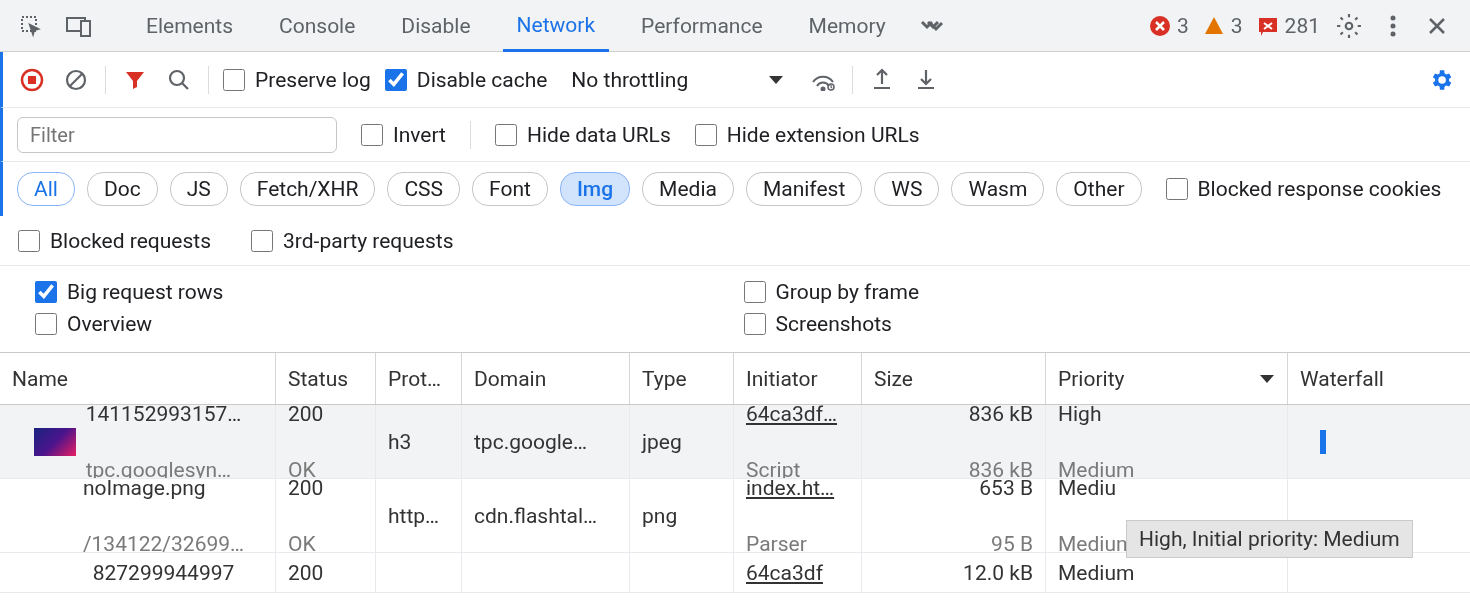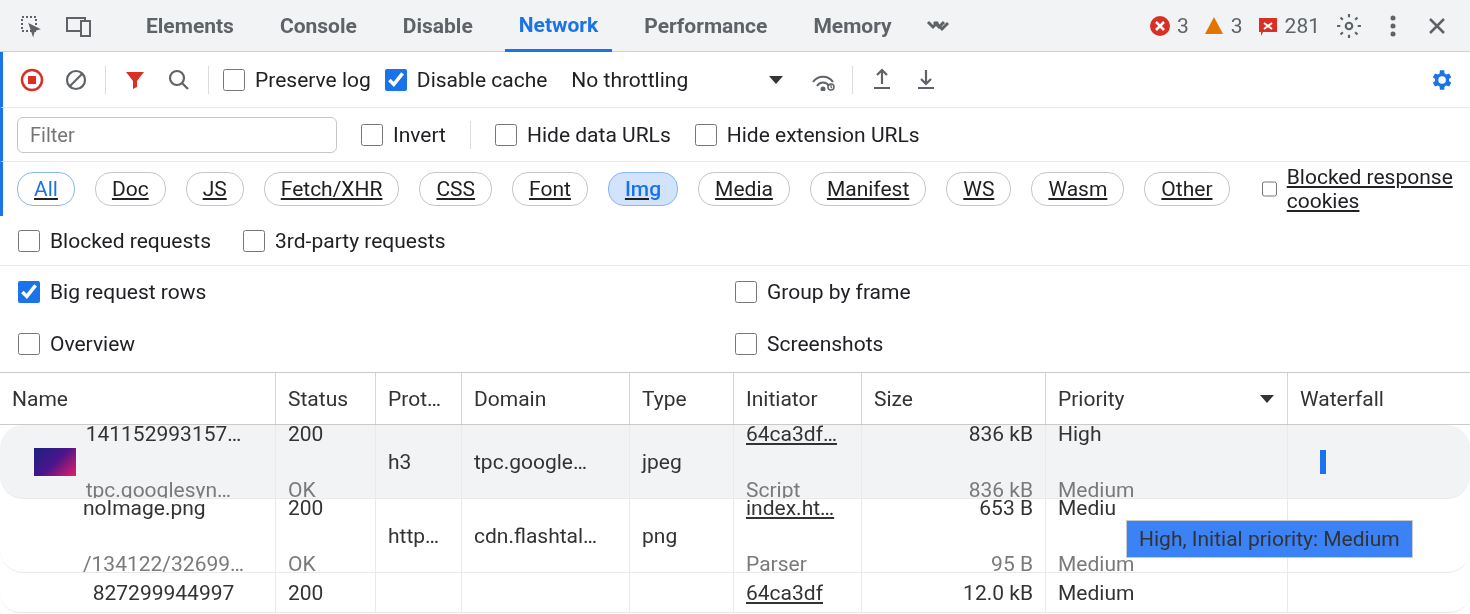--- a/index.html
+++ b/index.html
@@ -2,49 +2,49 @@
 <html><head>
 <meta charset="utf-8">
 <style>
 * { box-sizing: border-box; margin: 0; padding: 0; font-family: -apple-system, BlinkMacSystemFont, "Segoe UI", Roboto, sans-serif; }
 body { width: 1470px; height: 614px; overflow: hidden; background: #fff; color: #202124; font-size: 21px; }
 
 .topbar { background: #f1f3f4; display: flex; align-items: center; height: 52px; border-bottom: 1px solid #d0d0d0; }
 .topbar-left { display: flex; align-items: center; gap: 18px; padding: 0 16px; }
 .icon-btn { width: 30px; height: 30px; display: inline-flex; align-items: center; justify-content: center; color: #5f6368; cursor: pointer; }
 .tabs { display: flex; align-items: center; height: 100%; flex: 1; gap: 18px; padding-left: 22px; }
-.tab { height: 100%; display: flex; align-items: center; padding: 0 14px; color: #5f6368; cursor: pointer; white-space: nowrap; font-weight: bold; }
+.tab { height: 100%; display: flex; align-items: center; padding: 0 14px; color: #5f6368; cursor: pointer; white-space: nowrap; }
 .tab.active { color: #1a73e8; border-bottom: 3px solid #1a73e8; margin-bottom: -1px; }
 .topbar-right { display: flex; align-items: center; gap: 14px; padding: 0 18px; }
 .badge { display: inline-flex; align-items: center; gap: 6px; }
 .badge-count { color: #5f6368; }
 
 .toolbar { display: flex; align-items: center; height: 56px; padding: 0 14px; gap: 14px; border-bottom: 1px solid #e8eaed; border-left: 3px solid #1a73e8; }
 .sep { width: 1px; height: 28px; background: #dadce0; }
 .chk { display: inline-flex; align-items: center; gap: 10px; cursor: pointer; }
 .chk input { width: 22px; height: 22px; cursor: pointer; }
 .select-throttle { display: flex; align-items: center; gap: 80px; padding: 0 10px; cursor: pointer; color: #202124; }
 
 .filterbar { display: flex; align-items: center; height: 54px; padding: 0 14px; gap: 24px; border-bottom: 1px solid #e8eaed; border-left: 3px solid #1a73e8; }
 .filter-input { width: 320px; height: 36px; border: 1px solid #c4c7c5; border-radius: 6px; padding: 0 12px; font-size: 20px; color: #5f6368; background: #fff; }
 
-.pillbar { display: flex; align-items: center; height: 54px; padding: 0 14px; gap: 20px; border-left: 3px solid #1a73e8; text-decoration: underline; }
+.pillbar { display: flex; align-items: center; height: 54px; padding: 0 14px; gap: 12px; border-left: 3px solid #1a73e8; }
 .pill { border: 1px solid #c4c7c5; border-radius: 16px; padding: 4px 16px; cursor: pointer; color: #202124; background: #fff; }
 .pill.active { background: #d2e3fc; border-color: #8ab4f8; color: #1a73e8; font-weight: 500; }
 .pill.outlined-blue { border-color: #8ab4f8; color: #1a73e8; }
 
-.row3 { display: flex; align-items: center; height: 50px; padding: 0 18px; gap: 32px; border-bottom: 1px solid #e8eaed; }
-
-.optgrid { display: grid; grid-template-columns: 1fr 1fr; row-gap: 28px; padding: 14px 18px 16px 18px; border-bottom: 1px solid #cacaca; }
+.row3 { display: flex; align-items: center; height: 50px; padding: 0 18px; gap: 40px; border-bottom: 1px solid #e8eaed; }
+
+.optgrid { display: grid; grid-template-columns: 1fr 1fr; row-gap: 8px; padding: 14px 18px 16px 35px; border-bottom: 1px solid #cacaca; }
 
 .table { width: 100%; }
 .thead { display: flex; border-bottom: 1px solid #cacaca; height: 52px; }
 .th { display: flex; align-items: center; padding: 0 12px; border-right: 1px solid #d6d6d6; color: #333; cursor: pointer; }
 .th:last-child { border-right: none; }
-.trow { display: flex; height: 74px; border-bottom: 1px solid #e8eaed; border-radius: 23px; }
+.trow { display: flex; height: 74px; border-bottom: 1px solid #e8eaed; }
 .trow.sel { background: #f1f3f4; }
 .td { display: flex; flex-direction: column; justify-content: center; padding: 4px 12px; border-right: 1px solid #e8eaed; color: #333; overflow: hidden; white-space: nowrap; }
 .td:last-child { border-right: none; }
 .sub { color: #7a7a7a; margin-top: 32px; }
 .num { align-items: flex-end; }
 .link { text-decoration: underline; }
 .th-sort { display: flex; align-items: center; justify-content: space-between; width: 100%; }
 
 .c-name { width: 276px; }
 .c-status { width: 100px; }
@@ -55,21 +55,21 @@
 .c-size { width: 184px; }
 .c-prio { width: 242px; }
 .c-water { flex: 1; }
 
 .thumb { width: 42px; height: 28px; background: linear-gradient(135deg,#1a237e,#4a148c,#e91e63); margin-right: 10px; flex-shrink: 0; }
 .namecell { flex-direction: row; align-items: center; }
 .namecell .col { display: flex; flex-direction: column; overflow: hidden; }
 
 .wbar { width: 6px; height: 24px; background: #1a73e8; margin-left: 20px; }
 
-.tooltip { position: absolute; left: 1126px; top: 520px; background: #3b82f6; border: 1px solid #cacaca; padding: 6px 12px; font-size: 21px; color: #333; }
+.tooltip { position: absolute; left: 1126px; top: 520px; background: #e5e5e5; border: 1px solid #cacaca; padding: 6px 12px; font-size: 21px; color: #333; }
 
 svg { display: block; }
 </style>
 </head>
 <body>
 
 <div class="topbar">
   <div class="topbar-left">
     <span class="icon-btn">
       <svg width="24" height="24" viewBox="0 0 24 24" fill="none" stroke="#5f6368" stroke-width="2">

